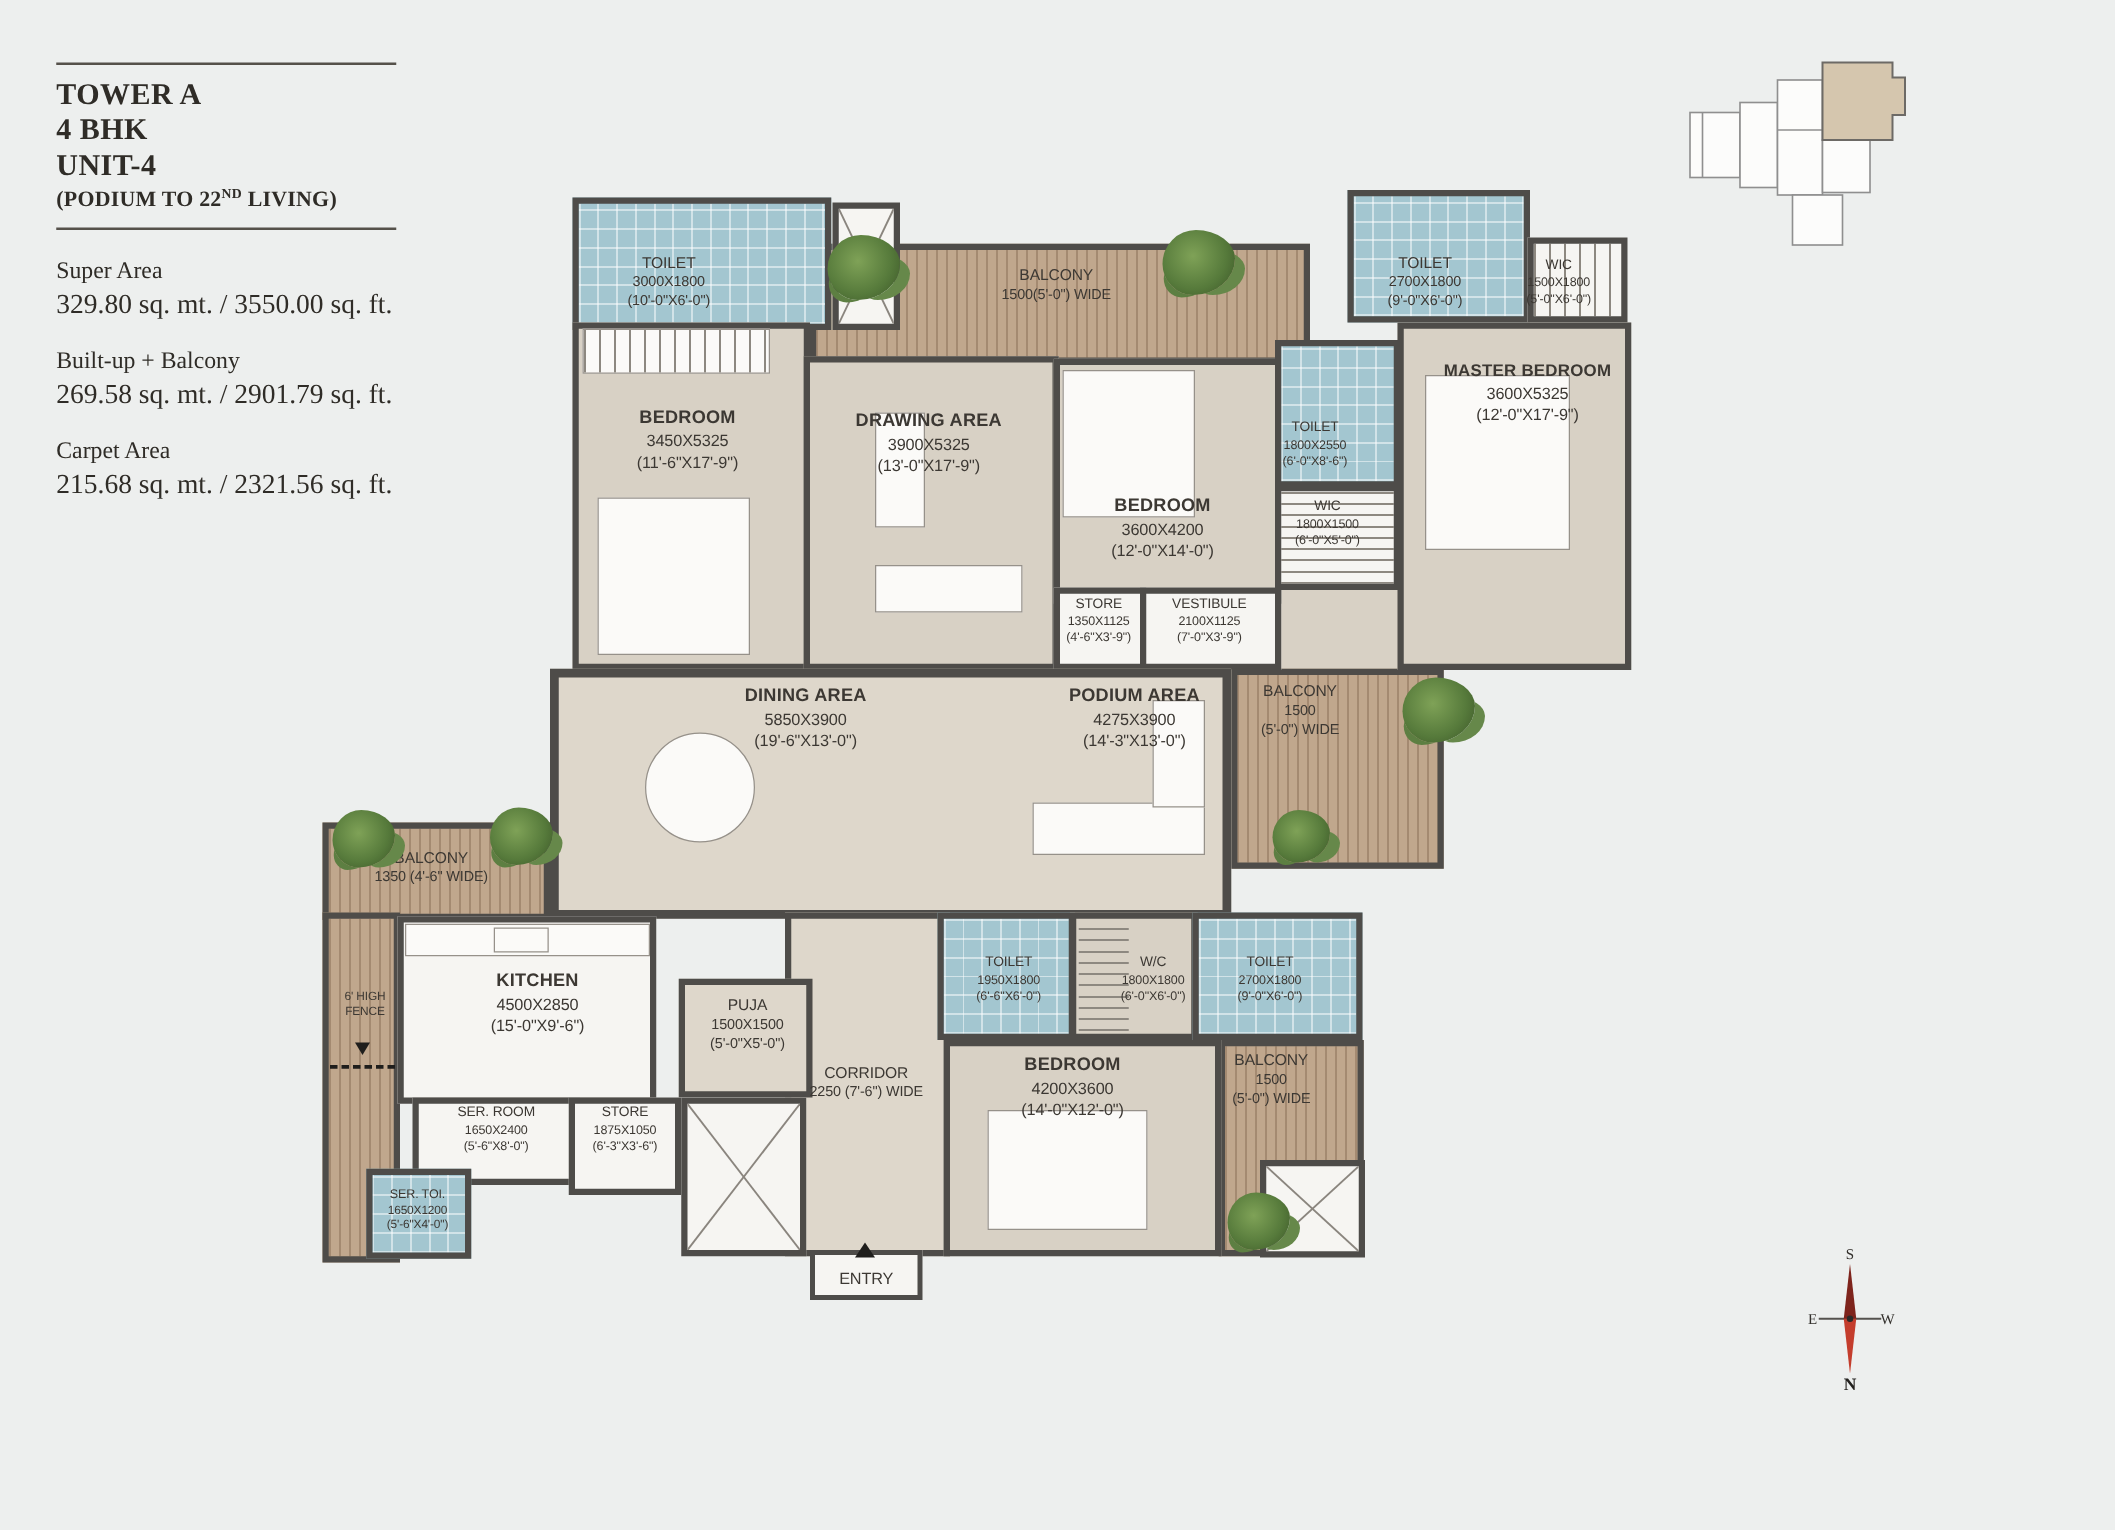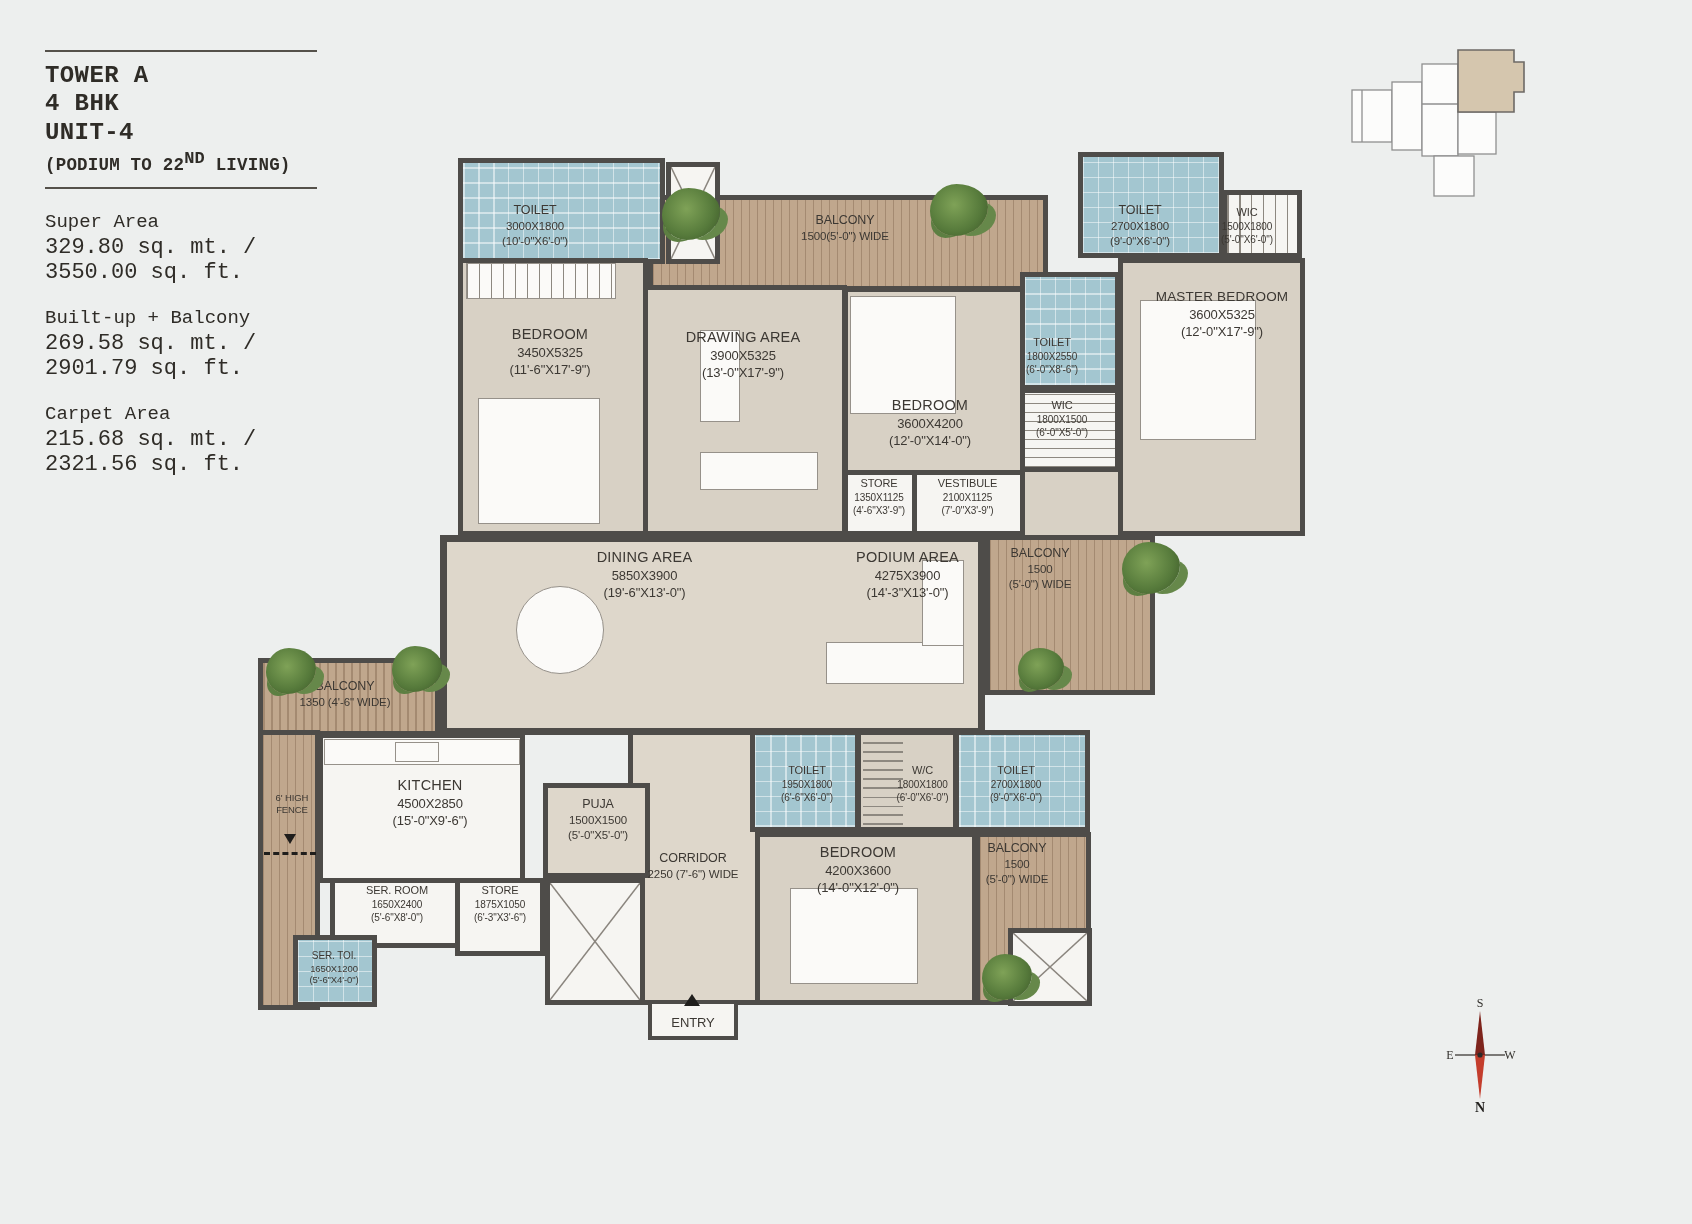--- a/index.html
+++ b/index.html
@@ -1,46 +1,46 @@
 <!DOCTYPE html>
 <html><head>
 <meta charset="utf-8">
 <style>
   html,body{margin:0;padding:0;}
   body{width:1692px;height:1224px;background:#edefee;position:relative;overflow:hidden;
        font-family:"Liberation Sans",sans-serif;}
   .abs{position:absolute;}
   
   .info{position:absolute;left:45px;top:50px;width:272px;color:#2f2c27;
-        font-family:Liberation Mono, monospace;}
+        font-family:Liberation Serif, serif;}
   .rule{border-top:2px solid #55514a;margin:0 0 10px 0;}
   .t1{font-size:24px;font-weight:bold;line-height:1.18;letter-spacing:.4px;}
   .t2{font-size:17.5px;font-weight:bold;margin-top:2px;letter-spacing:.2px;}
-  .t2 sup{font-size:17px;}
+  .t2 sup{font-size:11px;}
   .area-label{font-size:19px;margin-top:22px;}
   .area-value{font-size:22px;margin-top:2px;}
   
   .room{position:absolute;box-sizing:border-box;border:5px solid #4e4c49;z-index:1;}
   .thick{border-width:7px;}
   .noborder{border:none;z-index:0;}
   .f-beige{background:#d8d1c5;}
   .f-beige2{background:#ded7cb;}
   .f-white{background:#f6f5f2;}
   .f-tile{background-color:#a3c6d0;
      background-image:repeating-linear-gradient(0deg,rgba(255,255,255,.5) 0 1.5px,transparent 1.5px 15px),
                       repeating-linear-gradient(90deg,rgba(255,255,255,.5) 0 1.5px,transparent 1.5px 15px);}
   .f-wood{background-color:#c0a78d;
      background-image:repeating-linear-gradient(90deg,rgba(88,60,38,.27) 0 1.5px,transparent 1.5px 8px);}
   
   .rlabel{position:absolute;text-align:center;color:#3c3833;z-index:6;
           font-size:11.5px;line-height:1.32;letter-spacing:-.1px;}
   .rlabel span{display:block;}
   .rlabel .nm{font-size:12.5px;}
   .rlabel.big{font-size:13px;}
-  .rlabel.big .nm{font-size:14.5px;letter-spacing:.2px;}
+  .rlabel.big .nm{font-size:14.5px;letter-spacing:.2px;font-weight:bold;}
   .rlabel.sm{font-size:10px;}
   .rlabel.sm .nm{font-size:11px;}
   .rlabel.xs{font-size:9.5px;line-height:1.25;}
   .rlabel.xs .nm{font-size:10px;}
   
   .fur{position:absolute;background:#fbfaf8;border:1.5px solid #96918a;z-index:3;box-sizing:border-box;}
   .round{border-radius:50%;}
   .hatch-v{background-image:repeating-linear-gradient(90deg,#8d8880 0 1.5px,transparent 1.5px 12px);}
   .hatch-h{background-image:repeating-linear-gradient(0deg,#8d8880 0 1.5px,transparent 1.5px 9px);}
   .plant{position:absolute;width:58px;height:52px;z-index:7;

